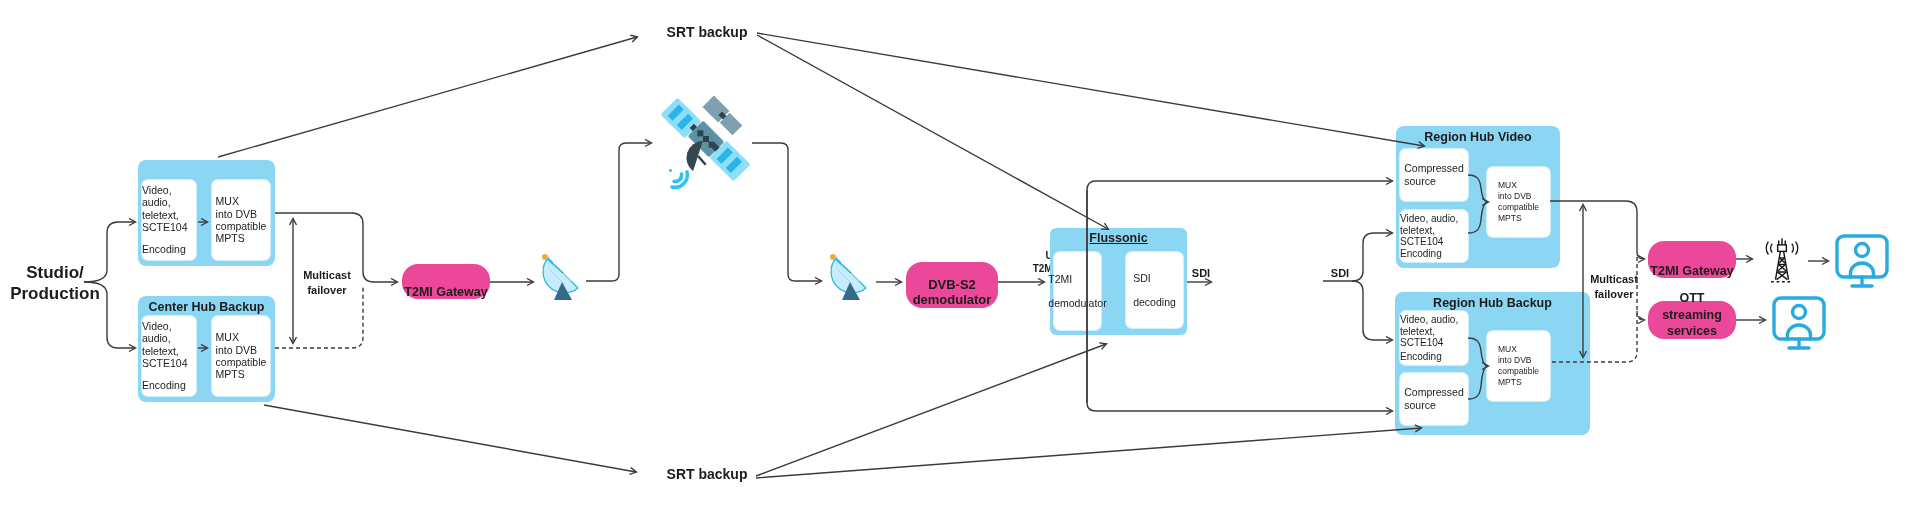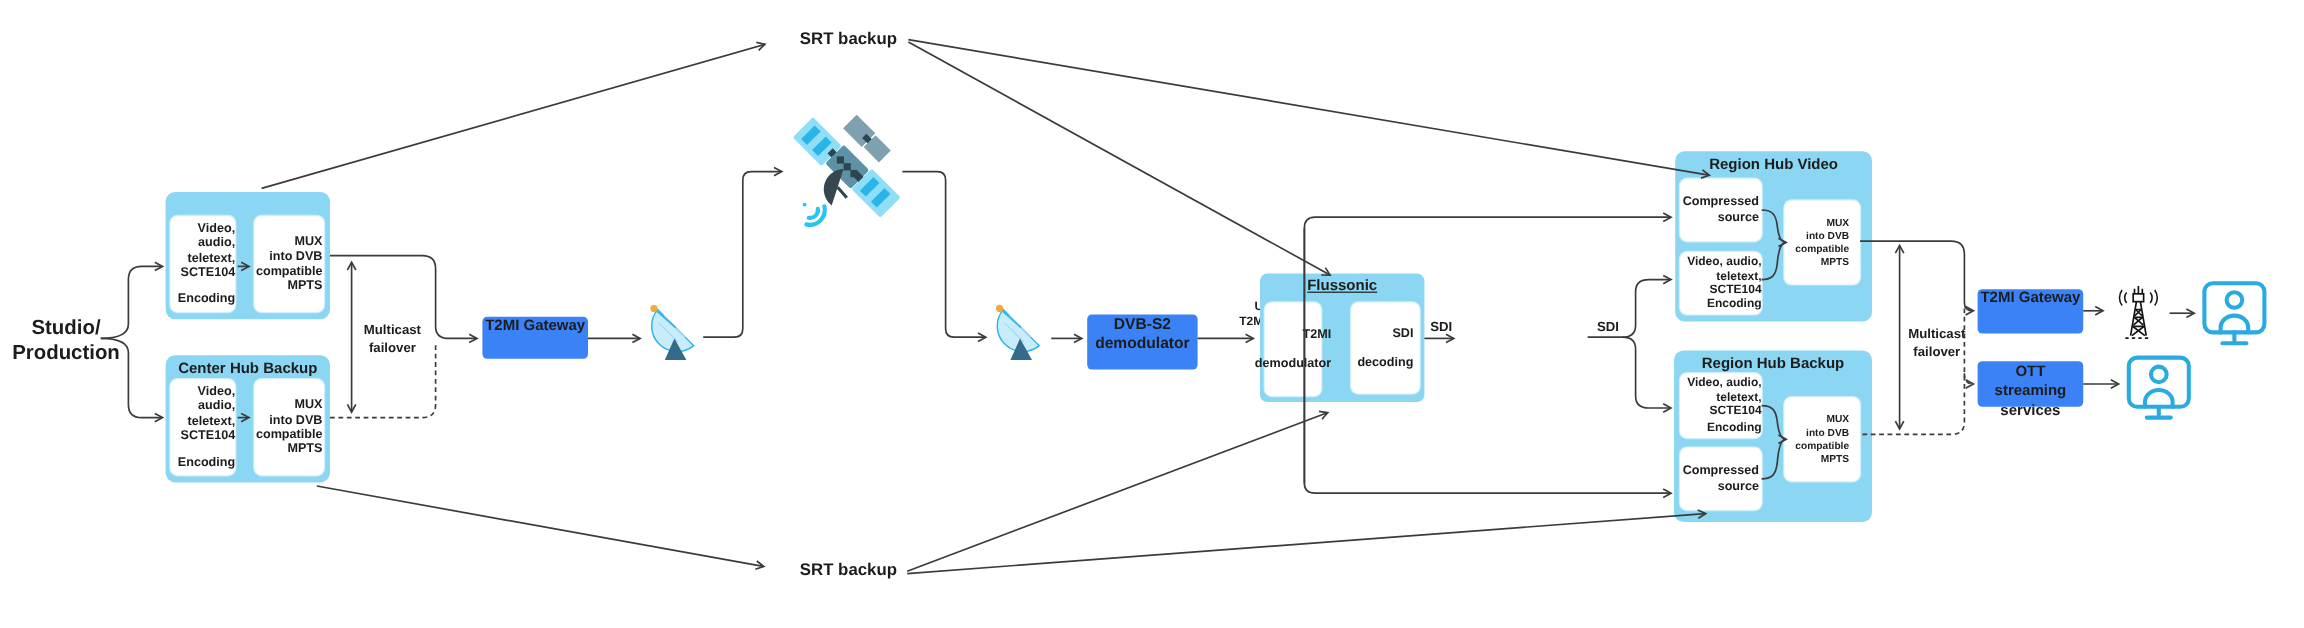--- a/index.html
+++ b/index.html
@@ -2,24 +2,24 @@
 <html><head>
 <meta charset="utf-8">
 <style>
   html,body{margin:0;padding:0;background:#fff;}
   #canvas{position:relative;width:1920px;height:523px;background:#fff;overflow:hidden;
           font-family:"Liberation Sans","DejaVu Sans",sans-serif;color:#1c1c1c;}
   .abs{position:absolute;}
   .pre{white-space:pre-line;}
   .box-blue{background:#8bd7f3;border-radius:8px;}
   .box-white{background:#fff;border-radius:6px;box-shadow:0 0 0 1px rgba(255,255,255,.6);}
-  .box-gray{background:#3b82f6;border-radius:4px;display:flex;align-items:flex-start;justify-content:center;
+  .box-gray{background:#ec4899;border-radius:16px;display:flex;align-items:flex-end;justify-content:center;
             text-align:center;font-weight:bold;}
   .hub-title{position:absolute;left:0;right:0;top:4px;text-align:center;font-weight:bold;font-size:12.5px;}
-  .cell{position:absolute;text-align:right;font-weight:bold;}
+  .cell{position:absolute;text-align:left;font-weight:normal;}
   .ctr{display:flex;align-items:center;justify-content:center;}
   .lbl{position:absolute;text-align:center;font-weight:bold;}
   svg.layer{position:absolute;left:0;top:0;pointer-events:none;}
 </style>
 </head>
 <body>
 
 <div id="canvas">
 
   <div class="abs lbl pre" style="left:4px;top:262px;width:102px;font-size:17px;line-height:1.25;">Studio/
@@ -173,21 +173,21 @@
       <div style="position:absolute;left:0;right:0;bottom:3px;font-size:10px;">Encoding</div>
     </div>
     <div class="box-white cell ctr" style="left:91px;top:41px;width:63px;height:70px;">
       <div class="pre" style="font-size:8.5px;line-height:1.3;">MUX
 into DVB
 compatible
 MPTS</div>
     </div>
   </div>
 
-  <div class="abs box-blue" style="left:1395px;top:292px;width:165px;height:143px;">
+  <div class="abs box-blue" style="left:1395px;top:292px;width:195px;height:143px;">
     <div class="hub-title">Region Hub Backup</div>
     <div class="box-white cell" style="left:5px;top:19px;width:68px;height:54px;">
       <div class="pre" style="font-size:10px;line-height:1.15;padding-top:3px;">Video, audio,
 teletext,
 SCTE104</div>
       <div style="position:absolute;left:0;right:0;bottom:3px;font-size:10px;">Encoding</div>
     </div>
     <div class="box-white cell ctr" style="left:5px;top:81px;width:68px;height:52px;">
       <div class="pre" style="font-size:10.5px;line-height:1.2;">Compressed
 source</div>

